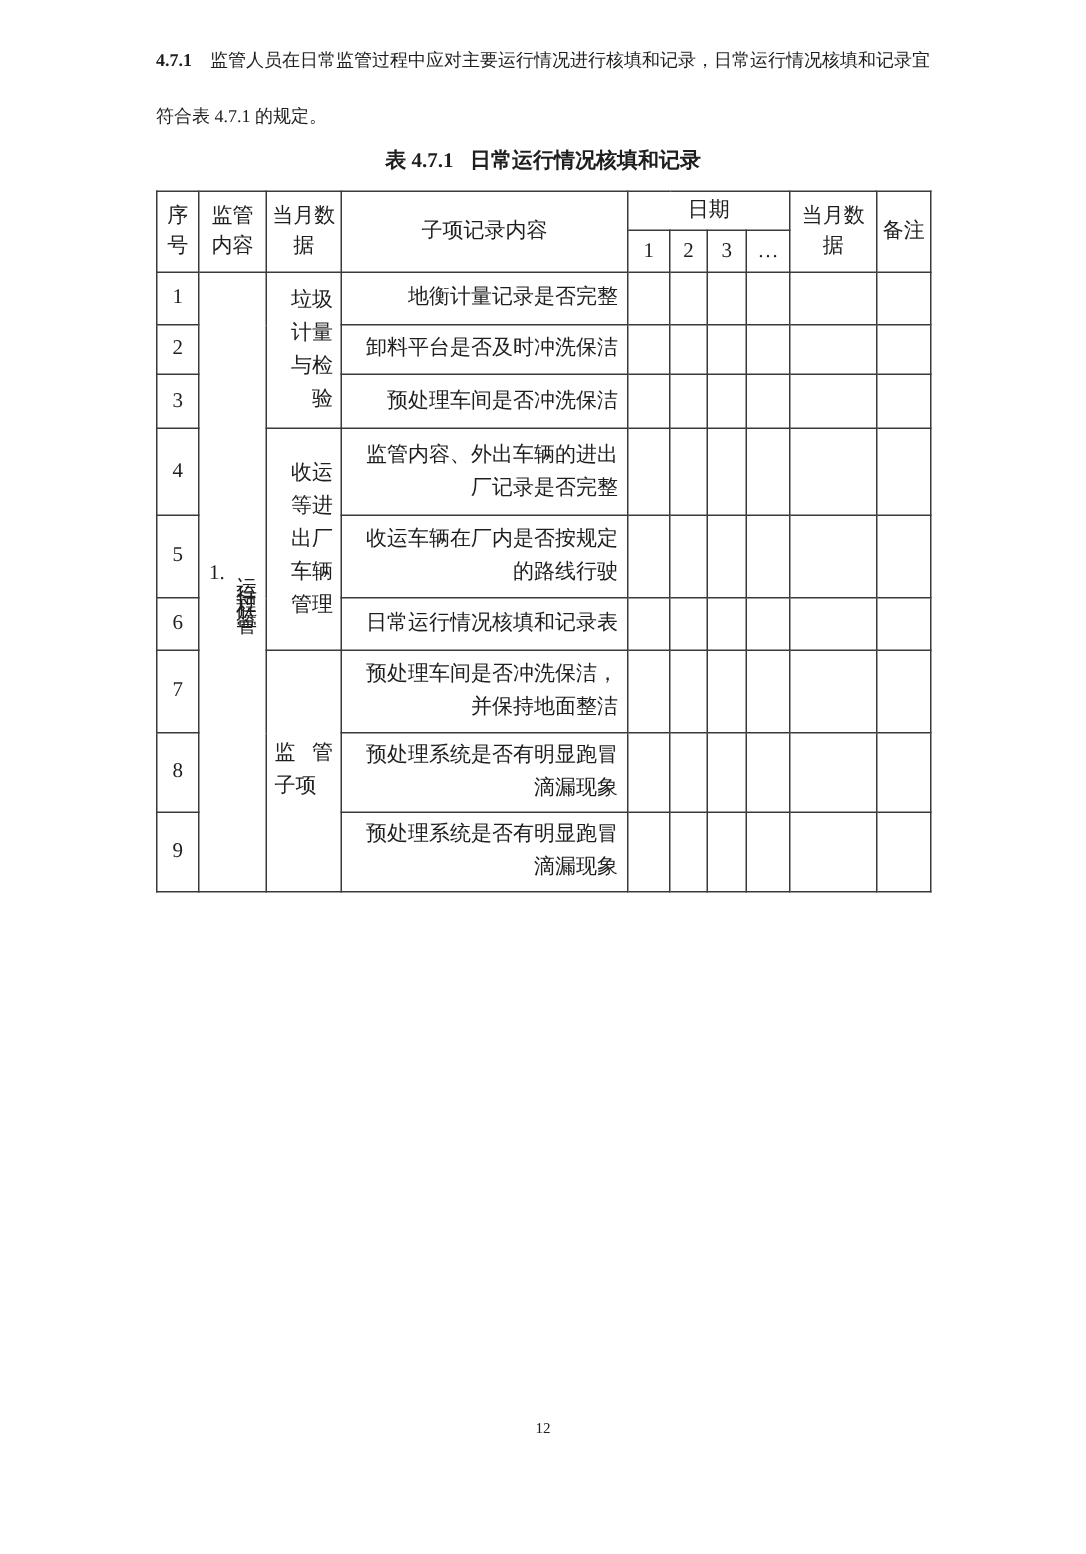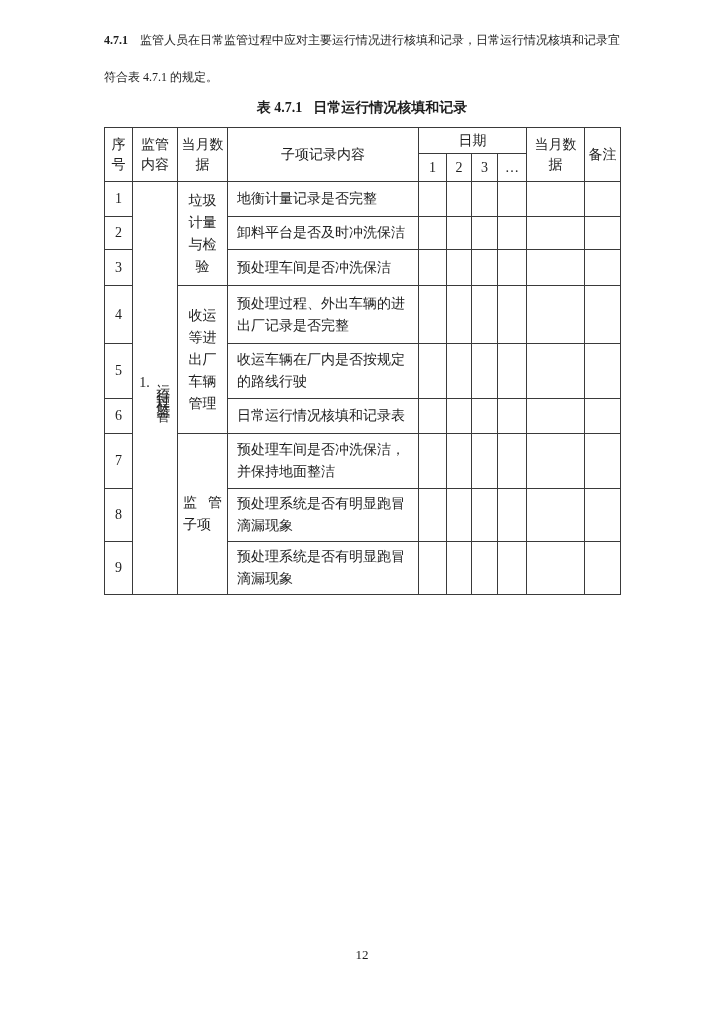--- a/index.html
+++ b/index.html
@@ -64,26 +64,26 @@
   tr.r3 { height: 36px; }
   tr.r4 { height: 58px; }
   tr.r5 { height: 55px; }
   tr.r6 { height: 35px; }
   tr.r7 { height: 55px; }
   tr.r8 { height: 52px; }
   tr.r9 { height: 50px; }
 
   td.cell-seq { text-align: center; }
   td.cell-record {
-    text-align: left;
+    text-align: right;
     padding: 4px 6px 4px 9px;
     line-height: 22px;
   }
   td.cell-subitem {
-    text-align: center;
+    text-align: right;
     padding: 4px 5px;
     line-height: 22px;
     word-break: break-all;
   }
   td.cell-subitem.justify { text-align: justify; text-justify: inter-character; }
   td.cell-monitor { padding: 0; }
   .monitor-wrap {
     display: flex;
     justify-content: center;
     align-items: flex-start;
@@ -94,21 +94,21 @@
     letter-spacing: 5px;
     line-height: 16px;
   }
 
   .page-number {
     position: absolute;
     top: 947px;
     left: 0;
     width: 100%;
     text-align: center;
-    font-size: 13px;
+    font-size: 10px;
   }
 </style>
 </head>
 <body>
 
 <div class="content">
 
 
   <p class="clause"><span class="clause-number">4.7.1</span><span>监管人员在日常监管过程中应对主要运行情况进行核填和记录，日常运行情况核填和记录宜符合表 4.7.1 的规定。</span></p>
 
@@ -178,21 +178,21 @@
         <td></td>
         <td></td>
         <td></td>
         <td></td>
         <td></td>
         <td></td>
       </tr>
       <tr class="r4">
         <td class="cell-seq">4</td>
         <td class="cell-subitem" rowspan="3">收运等进出厂车辆管理</td>
-        <td class="cell-record">预处理过程、外出车辆的进出厂记录是否完整</td>
+        <td class="cell-record">监管内容、外出车辆的进出厂记录是否完整</td>
         <td></td>
         <td></td>
         <td></td>
         <td></td>
         <td></td>
         <td></td>
       </tr>
       <tr class="r5">
         <td class="cell-seq">5</td>
         <td class="cell-record">收运车辆在厂内是否按规定的路线行驶</td>

